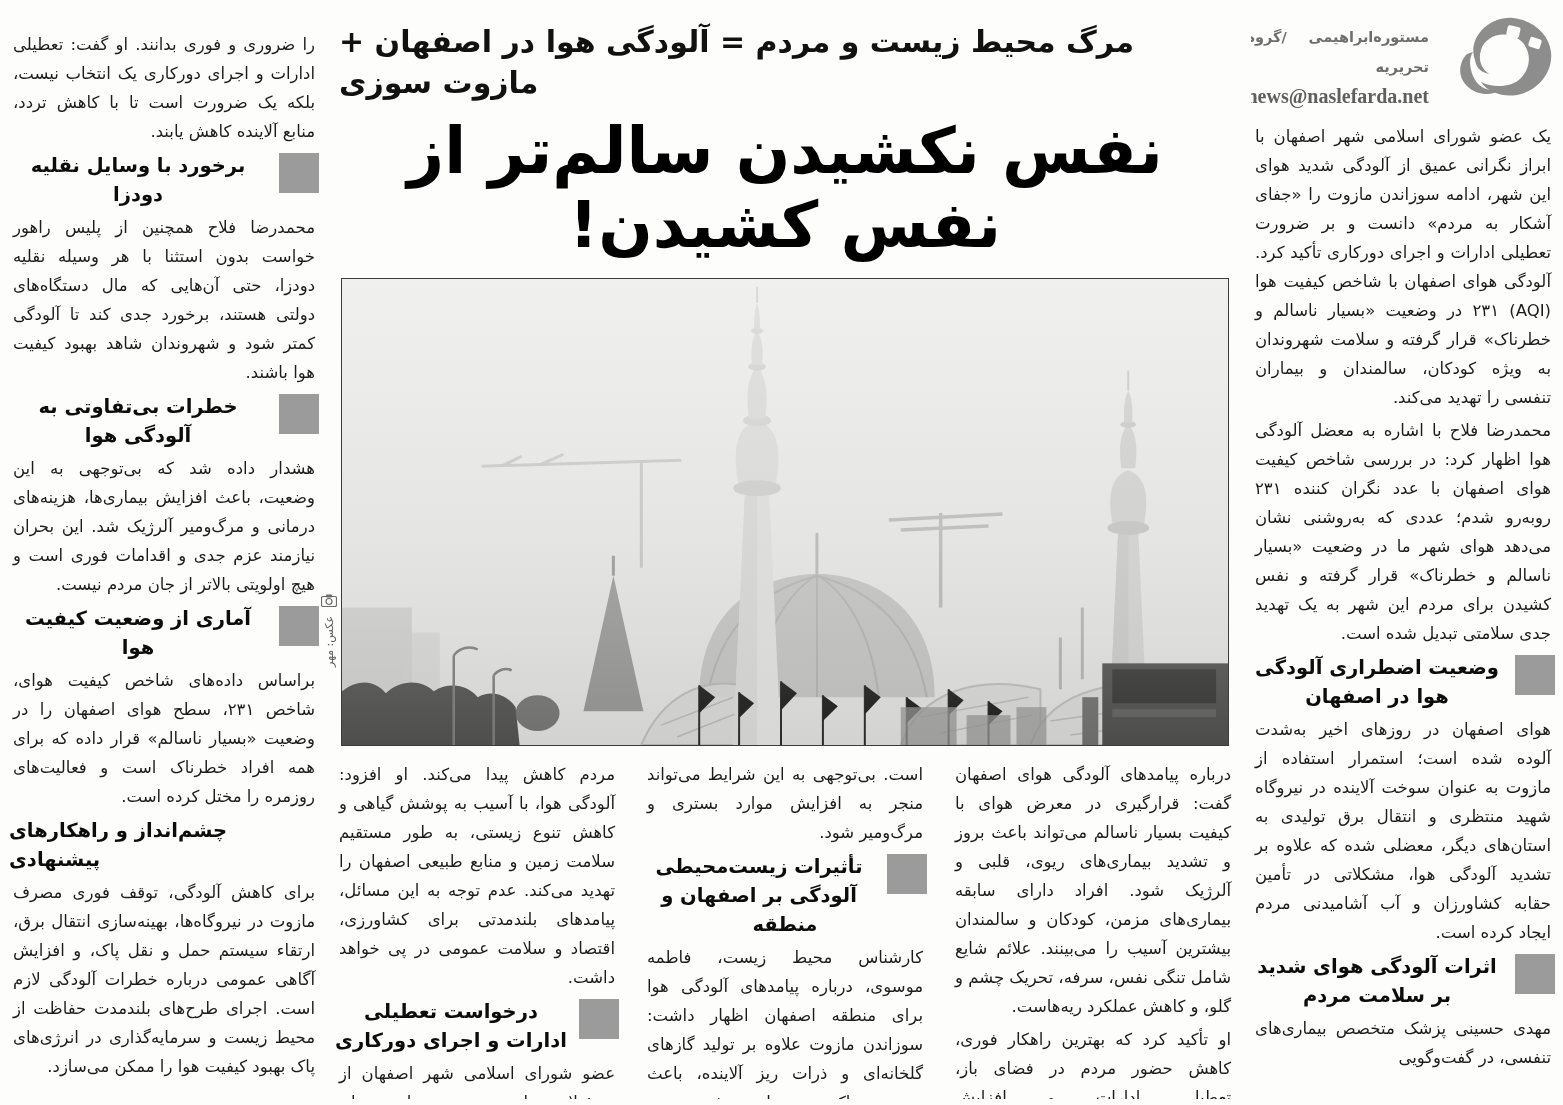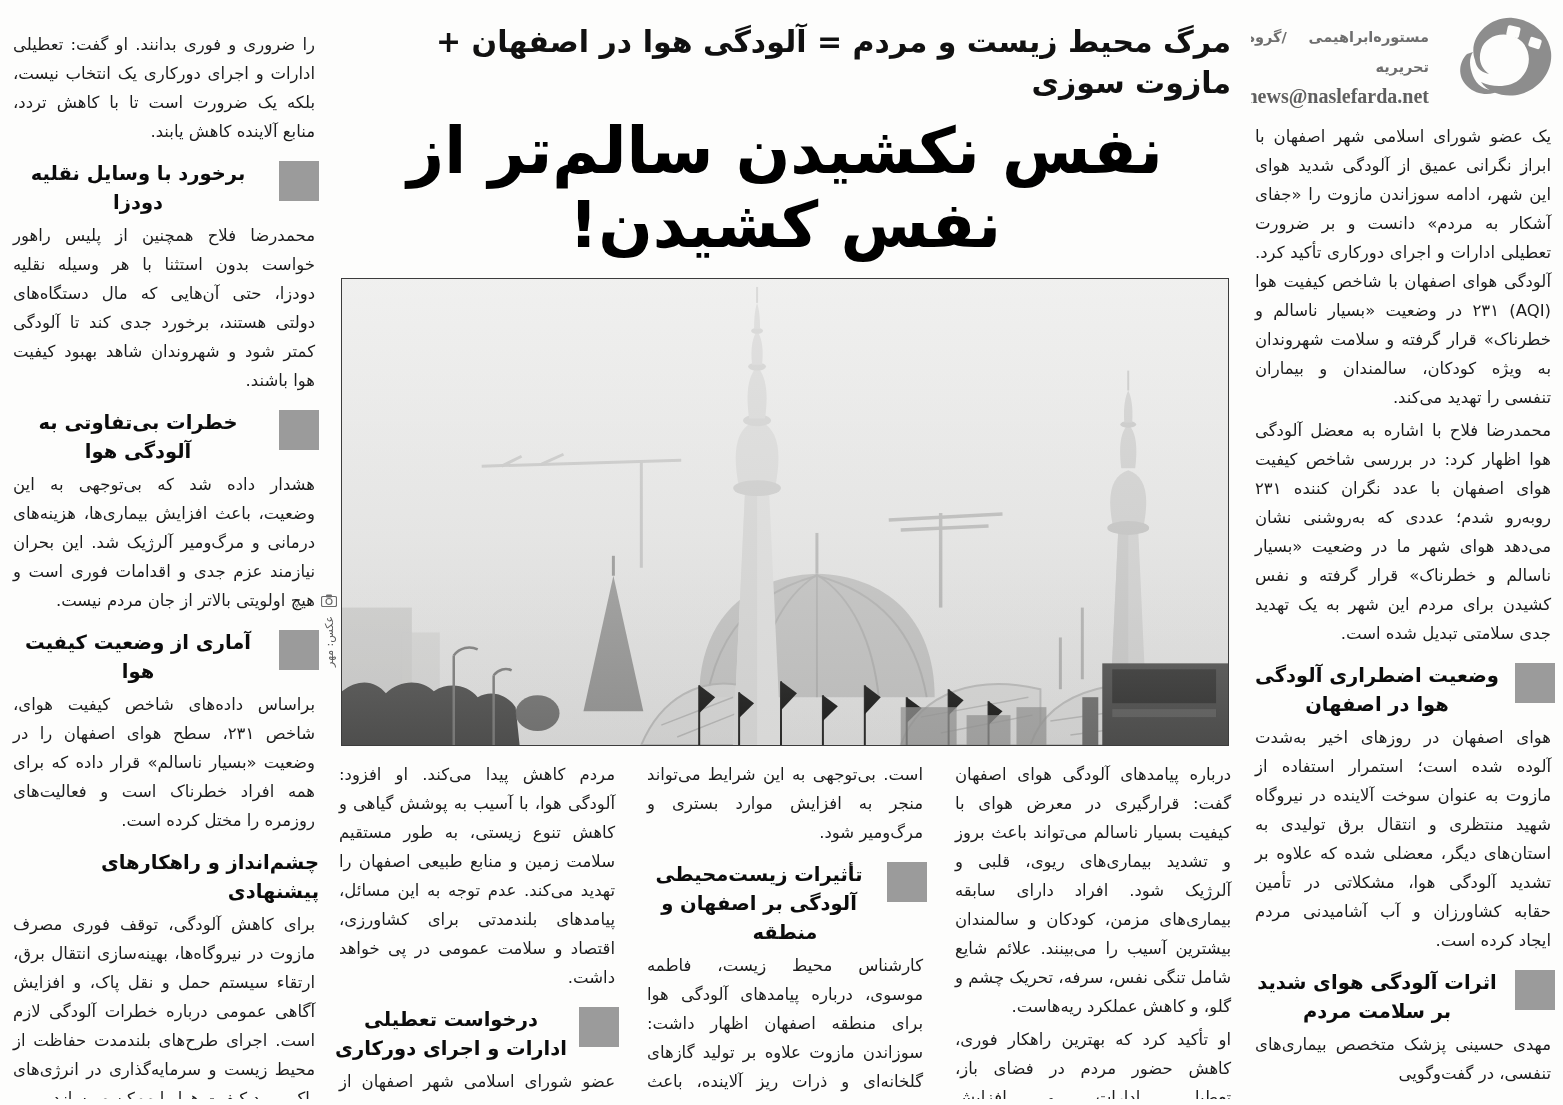--- a/index.html
+++ b/index.html
@@ -11,40 +11,40 @@
   .page {
     position:relative; width:1563px; height:1105px; overflow:hidden;
     background:#fdfdfc; padding:6px 8px;
     display:grid; grid-template-columns:304px 912px 310px; column-gap:10px;
   }
   
   .bodytext { font-size:16.5px; line-height:29px; text-align:justify; color:#1c1c1c; }
   .bodytext p { margin:4px; }
   .subhead {
     font-weight:bold; font-size:19.5px; line-height:29px;
-    text-align:center; color:#0c0c0c; margin:13px 0 3px;
+    text-align:center; color:#0c0c0c; margin:5px 0 3px;
   }
   .subhead .sq {
     float:right; width:40px; height:40px; background:#9b9b9b;
     margin:2px 0 6px 12px;
   }
-  .subhead.no-sq { text-align:right; }
+  .subhead.no-sq { text-align:left; }
   
   .col-right { padding-top:2px; overflow:hidden; height:1093px; }
   .byline-row { display:flex; align-items:flex-start; gap:8px; margin-bottom:10px; min-height:92px; }
   .byline-text { flex:1; padding-top:14px; }
   .byline-author { font-size:14.5px; font-weight:bold; color:#6e6e6e; text-align:right; }
   .byline-email {
     direction:ltr; text-align:right; font-family:Liberation Serif, serif;
     font-weight:bold; font-size:20px; color:#5f5f5f; margin-top:20px;
   }
   
   .center { overflow:hidden; height:1093px; }
   .kicker {
-    font-size:30px; font-weight:bold; text-align:right;
+    font-size:30px; font-weight:bold; text-align:left;
     color:#111; padding:16px 10px 0; line-height:1.35;
   }
   .headline {
     font-size:64px; font-weight:bold; letter-spacing:-1px;
     text-align:center; color:#000; line-height:1.15; margin-top:12px;
   }
   figure.photo {
     width:888px; height:468px; margin:16px auto 8px;
     border:1px solid #3c3c3c; background:#e6e6e6; position:relative;
   }

